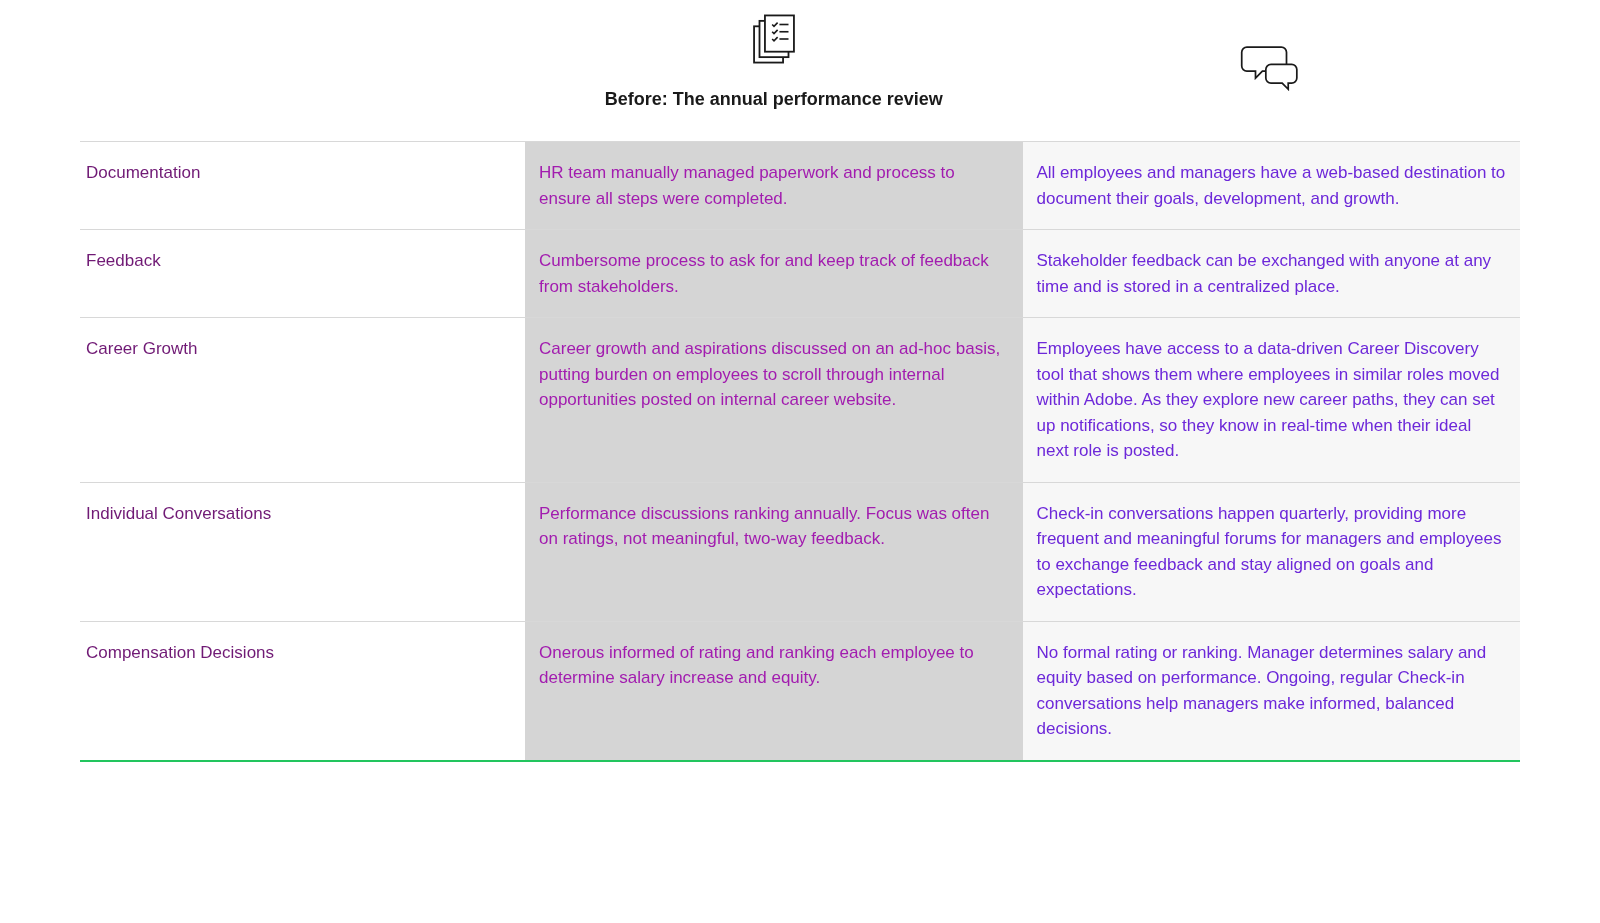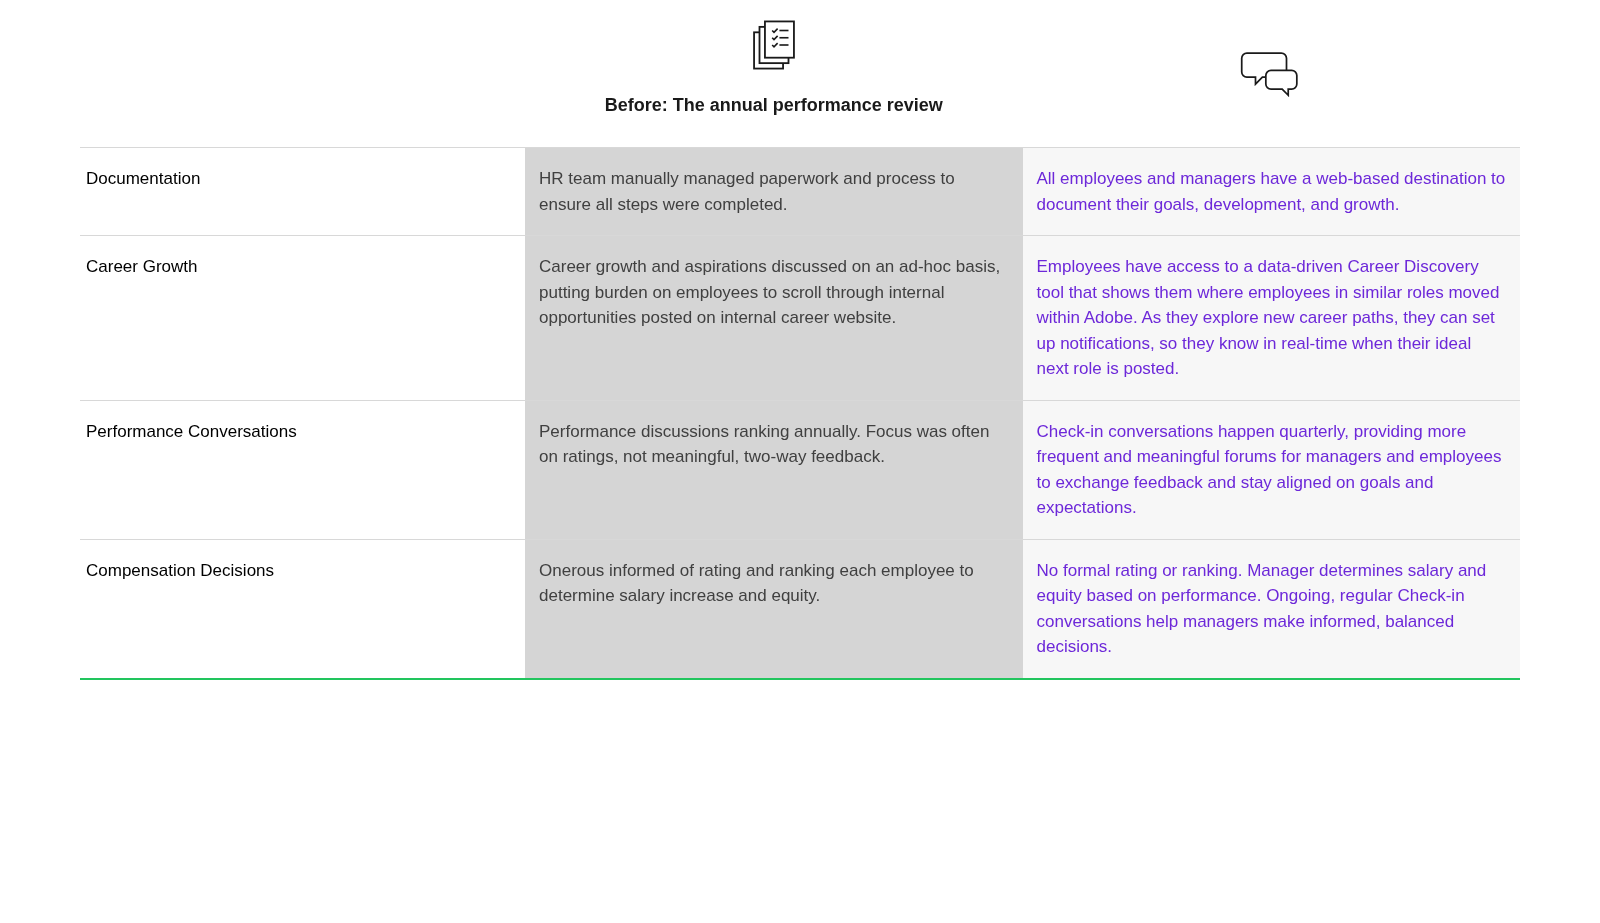--- a/index.html
+++ b/index.html
@@ -18,21 +18,21 @@
     .container {
       width: 100%;
       max-width: 1600px;
       margin: 0 auto;
       padding: 0 80px;
     }
     .header-row {
       display: flex;
       align-items: flex-end;
       padding-bottom: 28px;
-      padding-top: 16px;
+      padding-top: 10px;
     }
     .header-cell {
       text-align: center;
     }
     .header-cell.row-label-col {
       flex: 0 0 445px;
     }
     .header-cell.before-col,
     .header-cell.after-col {
       flex: 1;
@@ -61,26 +61,26 @@
     td {
       padding: 18px 14px 18px 14px;
       vertical-align: top;
       font-size: 17px;
       color: #333;
       font-weight: 300;
     }
     td.row-label {
       width: 445px;
       background: #ffffff;
-      color: #000000;
+      color: #701a75;
       padding-left: 6px;
     }
     td.before-cell {
       background: #d5d5d5;
-      color: #404040;
+      color: #a21caf;
     }
     td.after-cell {
       background: #f7f7f7;
       color: #6d28d9;
     }
     svg {
       display: block;
     }
   </style>
 </head>
@@ -117,26 +117,31 @@
   </div>
 
   <table>
     <tbody>
       <tr>
         <td class="row-label">Documentation</td>
         <td class="before-cell">HR team manually managed paperwork and process to ensure all steps were completed.</td>
         <td class="after-cell">All employees and managers have a web-based destination to document their goals, development, and growth.</td>
       </tr>
       <tr>
+        <td class="row-label">Feedback</td>
+        <td class="before-cell">Cumbersome process to ask for and keep track of feedback from stakeholders.</td>
+        <td class="after-cell">Stakeholder feedback can be exchanged with anyone at any time and is stored in a centralized place.</td>
+      </tr>
+      <tr>
         <td class="row-label">Career Growth</td>
         <td class="before-cell">Career growth and aspirations discussed on an ad-hoc basis, putting burden on employees to scroll through internal opportunities posted on internal career website.</td>
         <td class="after-cell">Employees have access to a data-driven Career Discovery tool that shows them where employees in similar roles moved within Adobe. As they explore new career paths, they can set up notifications, so they know in real-time when their ideal next role is posted.</td>
       </tr>
       <tr>
-        <td class="row-label">Performance Conversations</td>
+        <td class="row-label">Individual Conversations</td>
         <td class="before-cell">Performance discussions ranking annually. Focus was often on ratings, not meaningful, two-way feedback.</td>
         <td class="after-cell">Check-in conversations happen quarterly, providing more frequent and meaningful forums for managers and employees to exchange feedback and stay aligned on goals and expectations.</td>
       </tr>
       <tr>
         <td class="row-label">Compensation Decisions</td>
         <td class="before-cell">Onerous informed of rating and ranking each employee to determine salary increase and equity.</td>
         <td class="after-cell">No formal rating or ranking. Manager determines salary and equity based on performance. Ongoing, regular Check-in conversations help managers make informed, balanced decisions.</td>
       </tr>
     </tbody>
   </table>

